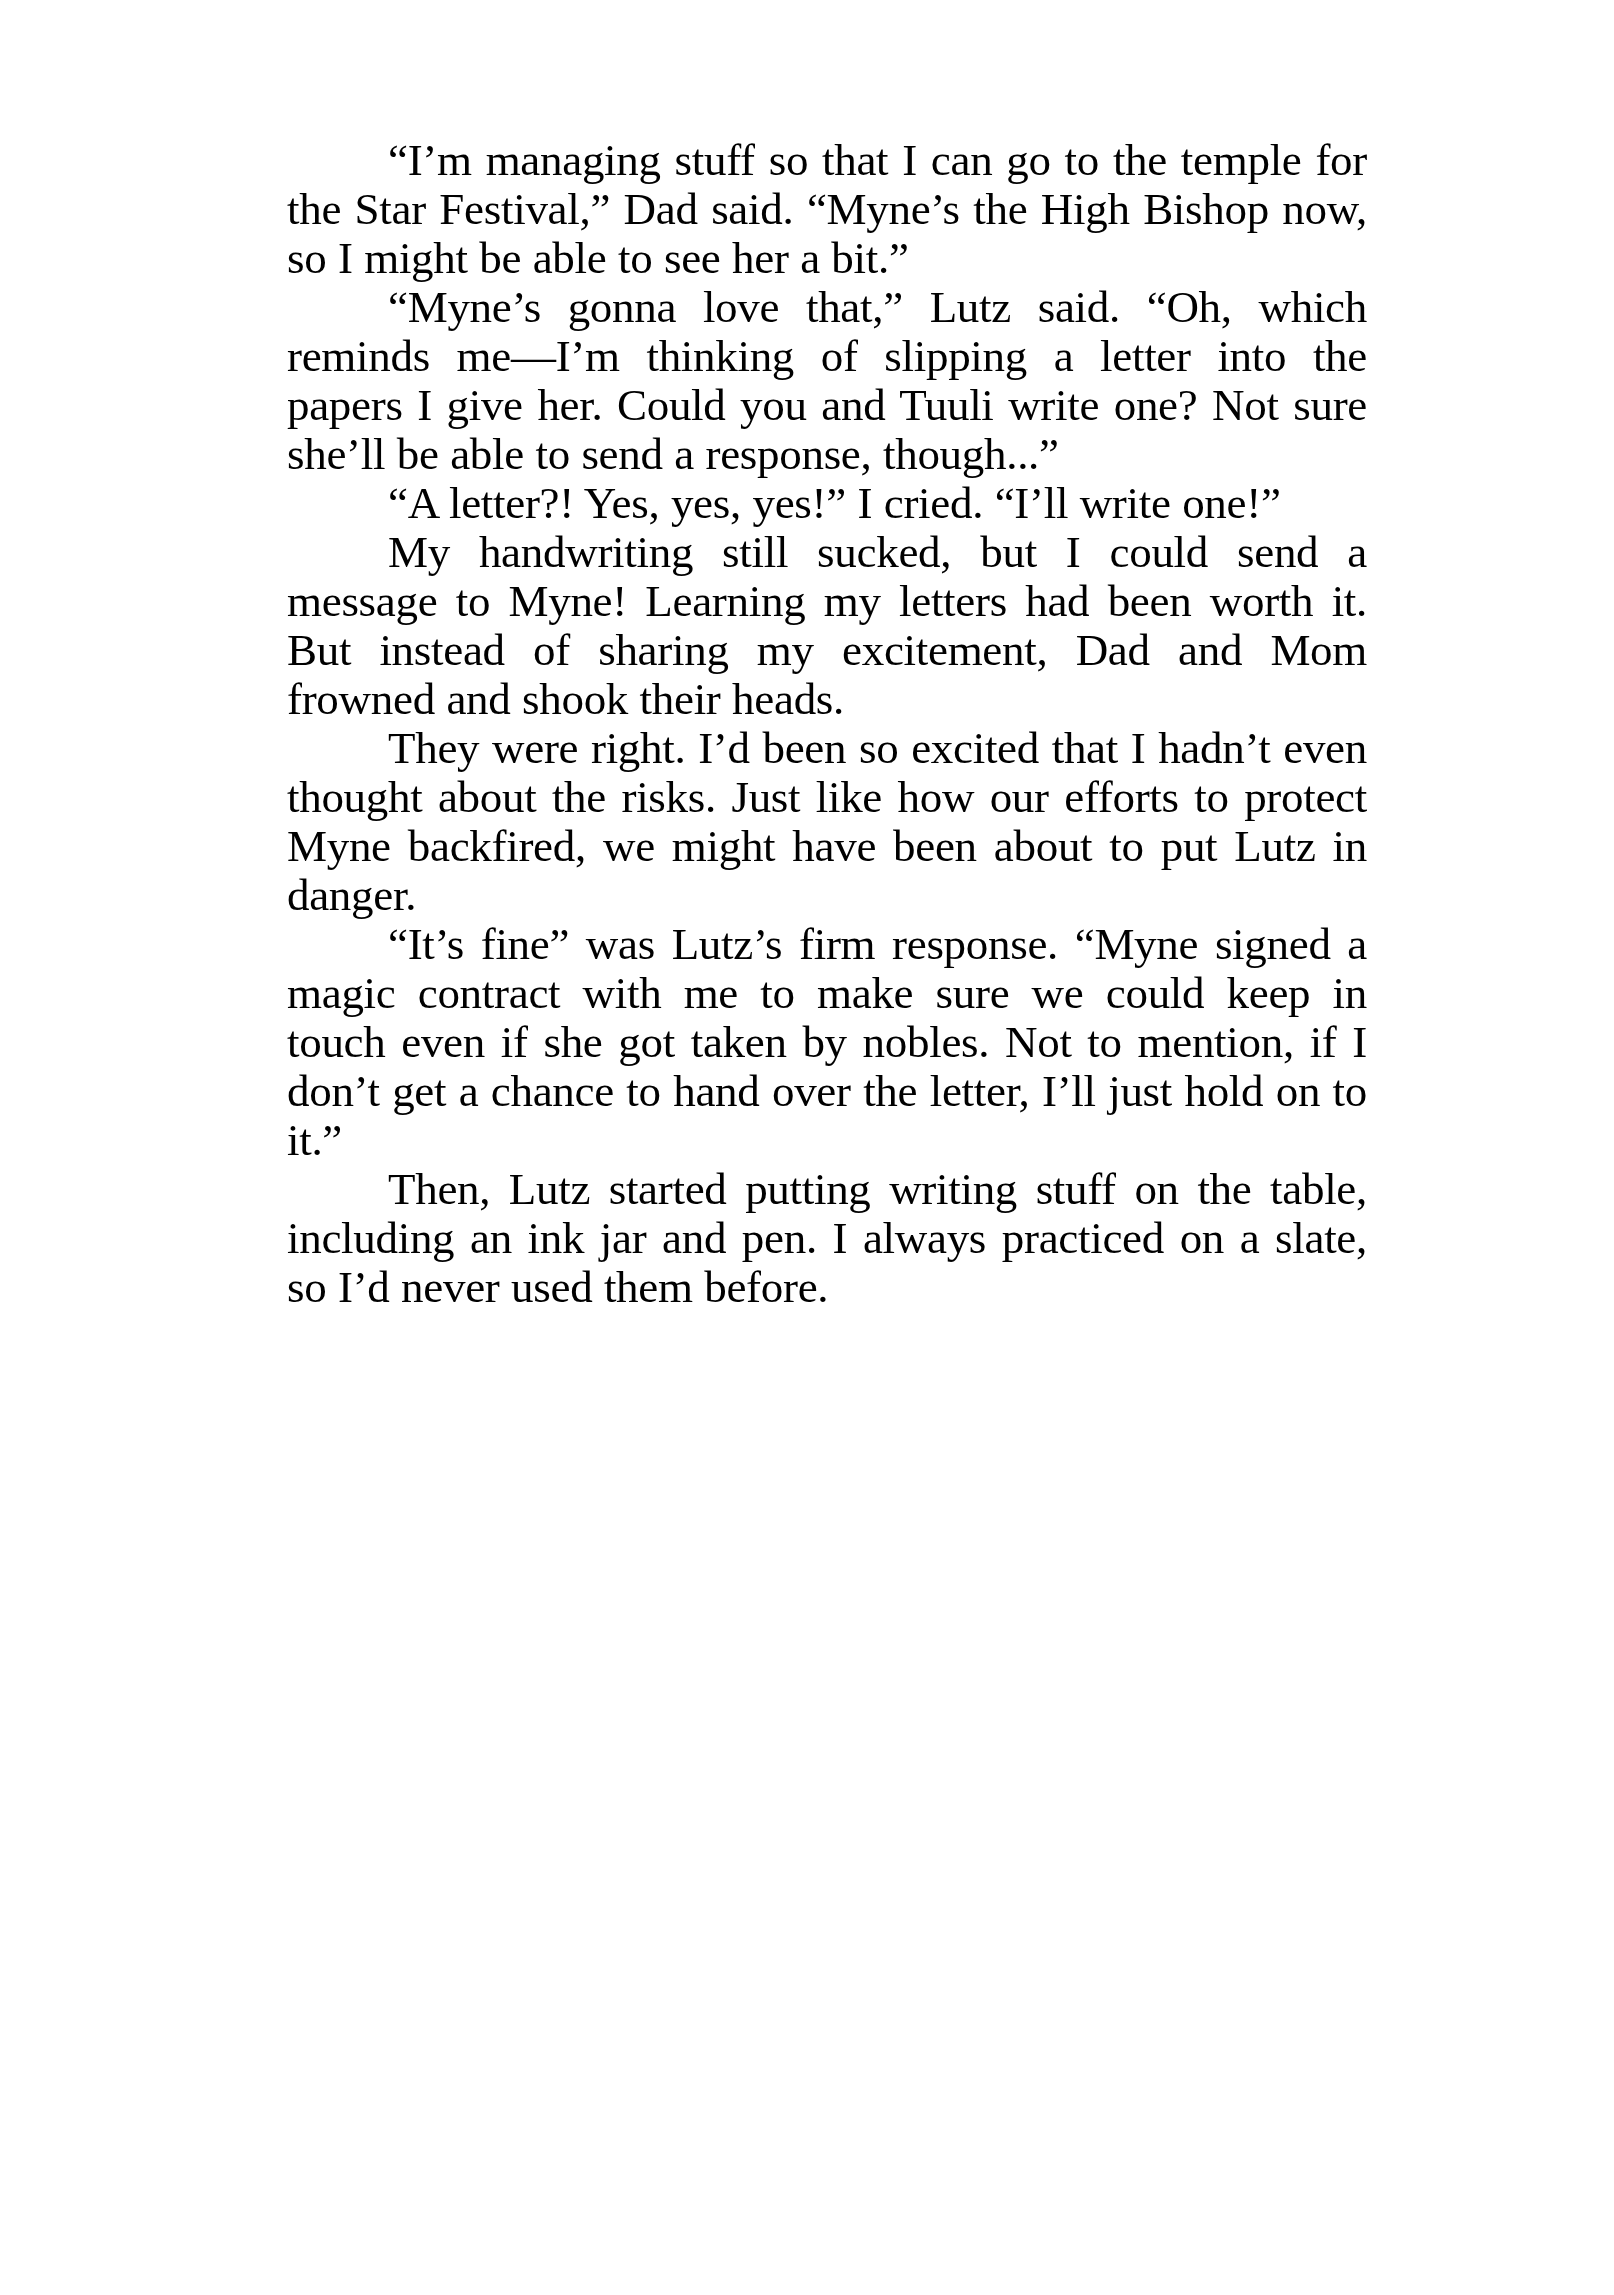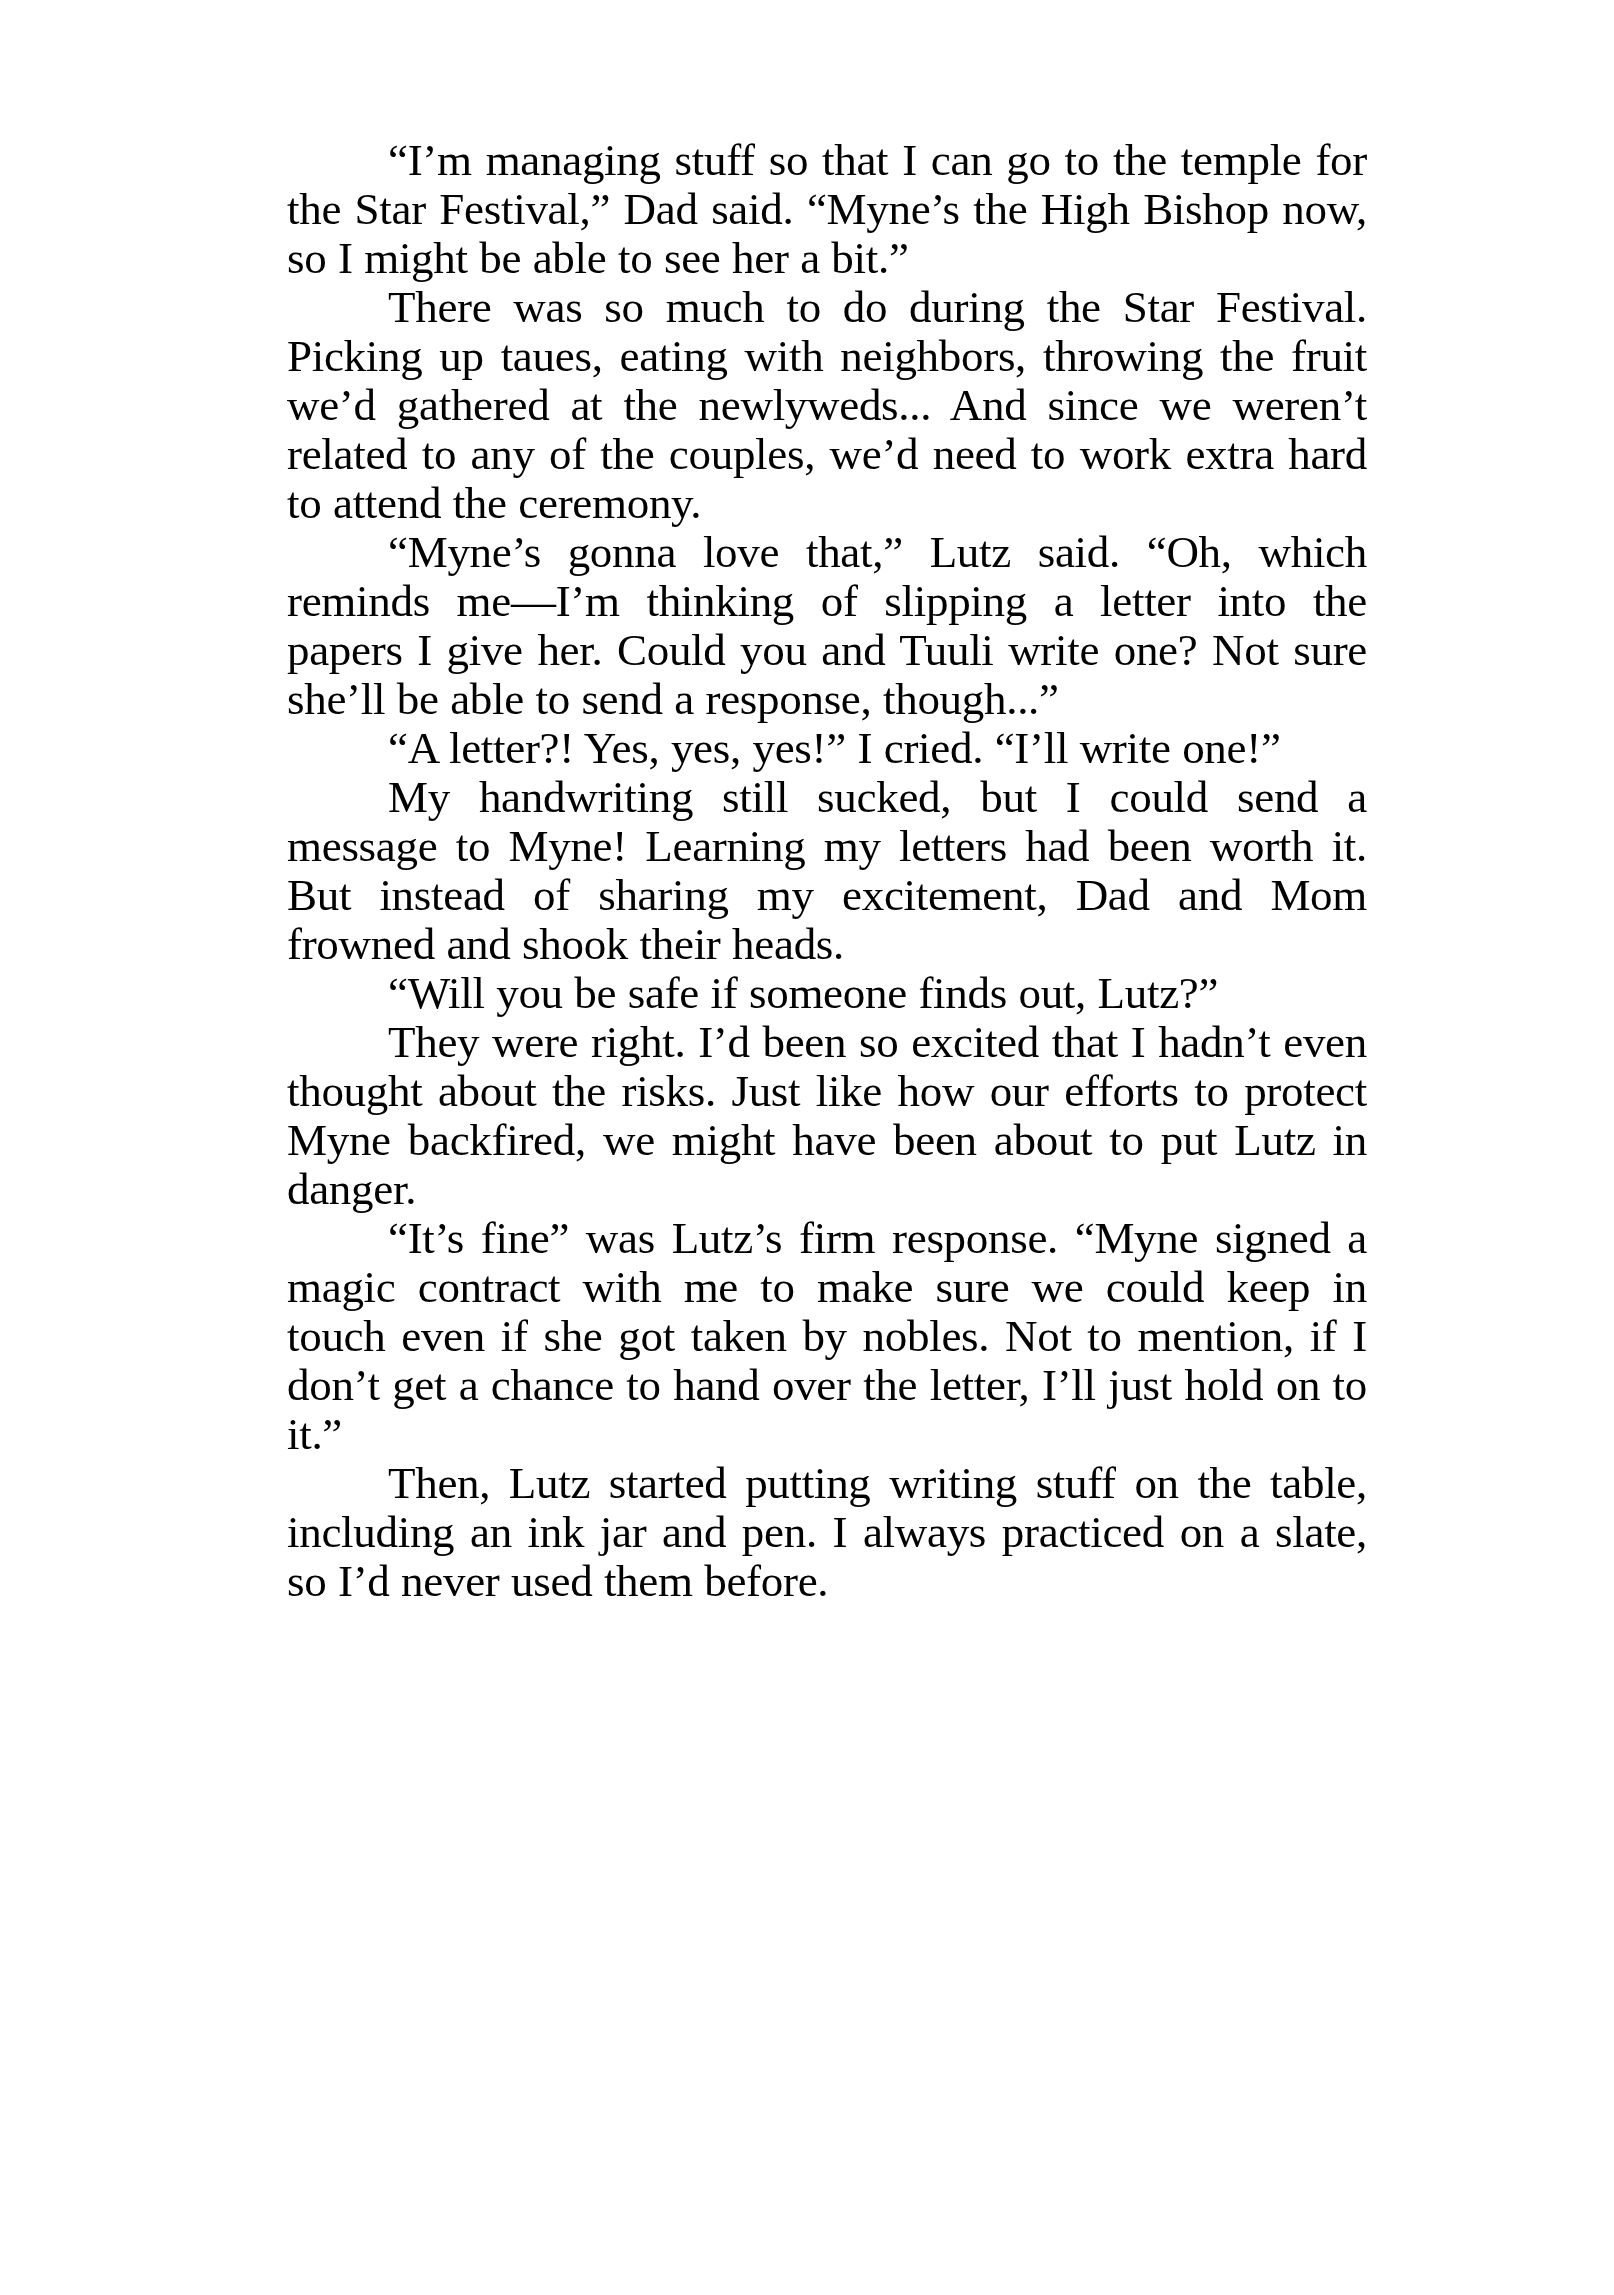--- a/index.html
+++ b/index.html
@@ -32,23 +32,21 @@
     padding: 0;
     text-indent: 101px;
   }
 </style>
 </head>
 <body>
 
 <div class="page">
   <div class="text-block">
     <p>“I’m managing stuff so that I can go to the temple for the Star Festival,” Dad said. “Myne’s the High Bishop now, so I might be able to see her a bit.”</p>
-    <p>There was so much to do during the Star Festival. Picking up taues, eating with neighbors, throwing the fruit we’d gathered at the newlyweds... And since we weren’t related to any of the couples, we’d need to work extra hard to attend the ceremony.</p>
     <p>“Myne’s gonna love that,” Lutz said. “Oh, which reminds me—I’m thinking of slipping a letter into the papers I give her. Could you and Tuuli write one? Not sure she’ll be able to send a response, though...”</p>
     <p>“A letter?! Yes, yes, yes!” I cried. “I’ll write one!”</p>
     <p>My handwriting still sucked, but I could send a message to Myne! Learning my letters had been worth it. But instead of sharing my excitement, Dad and Mom frowned and shook their heads.</p>
-    <p>“Will you be safe if someone finds out, Lutz?”</p>
     <p>They were right. I’d been so excited that I hadn’t even thought about the risks. Just like how our efforts to protect Myne backfired, we might have been about to put Lutz in danger.</p>
     <p>“It’s fine” was Lutz’s firm response. “Myne signed a magic contract with me to make sure we could keep in touch even if she got taken by nobles. Not to mention, if I don’t get a chance to hand over the letter, I’ll just hold on to it.”</p>
     <p>Then, Lutz started putting writing stuff on the table, including an ink jar and pen. I always practiced on a slate, so I’d never used them before.</p>
   </div>
 </div>
 
 
 </body></html>

